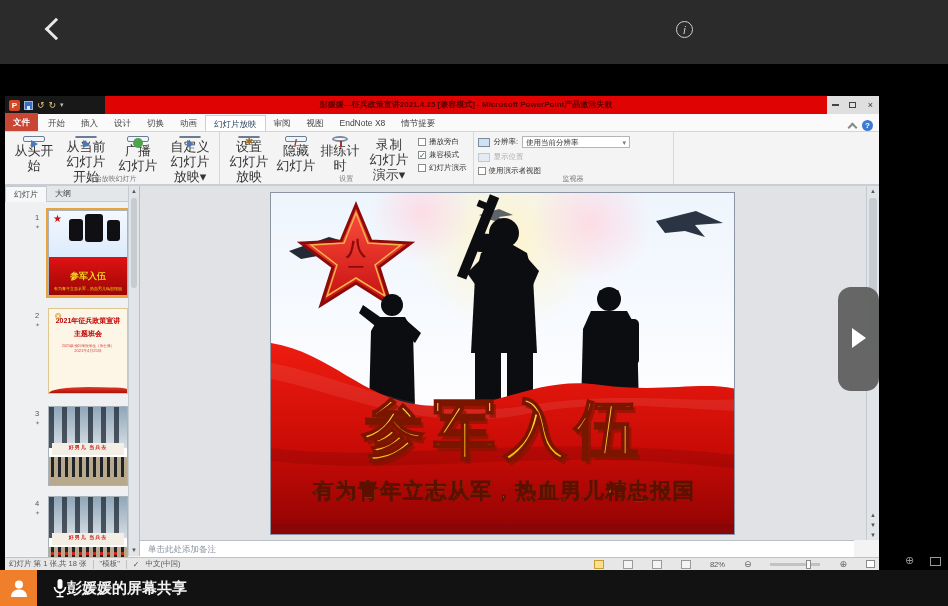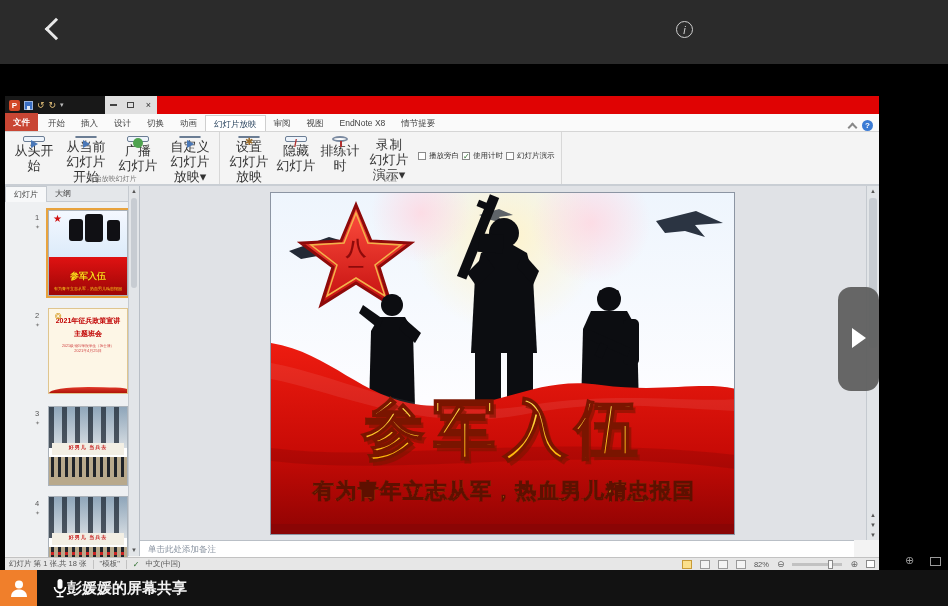--- a/index.html
+++ b/index.html
@@ -45,21 +45,21 @@
   .bigbtn .blabel{font-size:13px;line-height:1.15;text-align:center;color:#333;margin-top:2px;white-space:pre-line;}
   .mon{width:22px;height:15px;border:1.5px solid #6b7d94;border-radius:2px;background:#eef4fb;position:relative;}
   .mon .tri{position:absolute;left:7px;top:3px;width:0;height:0;border-left:7px solid #4a78b8;border-top:4px solid transparent;border-bottom:4px solid transparent;}
   .mon.globe::after{content:"";position:absolute;left:5px;top:1px;width:10px;height:10px;border-radius:50%;background:#4fa34f;}
   .mon.gear::after{content:"✱";position:absolute;left:6px;top:-1px;color:#9a6c2c;font-size:10px;}
   .mon.hide::after{content:"/";position:absolute;left:8px;top:0px;color:#b03030;font-weight:bold;font-size:11px;}
   .clockic{width:16px;height:16px;border-radius:50%;border:2px solid #7a8aa0;background:#fdfdfd;position:relative;}
   .clockic::after{content:"";position:absolute;left:6px;top:3px;width:2px;height:6px;background:#b03030;}
   .recic{width:18px;height:14px;background:#8d6fb8;border-radius:2px;position:relative;}
   .recic::after{content:"";position:absolute;left:6px;top:4px;width:6px;height:6px;border-radius:50%;background:#fff;}
-  .checkcol{display:flex;justify-content:flex-start;gap:3px;padding:3px 2px 0;}
+  .checkcol{display:flex;flex-direction:column;justify-content:flex-start;gap:3px;padding:3px 2px 0;}
   .checkrow{display:flex;align-items:center;gap:3px;cursor:pointer;}
   .cbox{width:8px;height:8px;border:1px solid #8a8a8a;background:#fff;font-size:8px;line-height:7px;text-align:center;color:#2c6e2c;}
   .clabel{font-size:7.5px;color:#333;}
   .monrow{display:flex;align-items:center;gap:4px;height:14px;margin-top:2px;}
   .monrow .rowlabel{font-size:7.5px;color:#333;}
   .monrow.dim .rowlabel{color:#aaa;}
   .resic{width:12px;height:9px;border:1px solid #7a8aa0;background:#cfe0f2;}
   .dropdown{width:108px;height:12px;border:1px solid #b5b5b5;background:#fff;font-size:7.5px;line-height:11px;padding:0 3px;color:#333;display:flex;justify-content:space-between;cursor:pointer;}
   .dd-caret{color:#777;font-size:7px;}
 
@@ -81,21 +81,21 @@
   .slide{left:130px;top:6px;width:465px;height:343px;border:1px solid #8c95a3;background:#fff;overflow:hidden;}
   .vscroll{left:861px;top:90px;width:13px;height:354px;background:#e2e5e8;border-left:1px solid #c5cad0;text-align:center;}
   .vthumb{position:absolute;left:2px;right:2px;top:12px;height:150px;background:#c7ccd2;border-radius:3px;cursor:grab;}
   .vnav{position:absolute;left:0;right:0;bottom:0;}
 
   
   .notes{left:135px;top:444px;width:714px;height:17px;background:#fff;border-top:1px solid #b9bfc6;font-size:8.5px;color:#8b95a2;line-height:17px;padding-left:8px;}
   .statusbar{left:0;top:461px;width:874px;height:13px;background:#e7e7e7;border-top:1px solid #c2c2c2;display:flex;align-items:center;font-size:7.5px;color:#555;padding:0 4px;gap:6px;}
   .sb-sep{width:1px;height:9px;background:#c2c2c2;}
   .spellic{color:#2c6e2c;font-size:8px;}
-  .sb-right{margin-left:auto;display:flex;align-items:center;gap:8px;}
+  .sb-right{margin-left:auto;display:flex;align-items:center;gap:19px;}
   .viewic{width:10px;height:9px;border:1px solid #9a9a9a;background:#f4f4f4;cursor:pointer;}
   .viewic.on{background:#fbe08c;border-color:#c89b37;}
   .zoomglyph{font-size:9px;color:#666;cursor:pointer;}
   .slider{width:50px;height:3px;background:#c2c2c2;position:relative;cursor:pointer;}
   .slider .knob{position:absolute;left:36px;top:-3px;width:5px;height:9px;background:#fafafa;border:1px solid #8a8a8a;}
   .fitic{width:9px;height:8px;border:1px solid #8a8a8a;background:#fff;cursor:pointer;}
 
   
   .navpill{left:838px;top:287px;width:41px;height:104px;background:rgba(95,95,95,.95);border-radius:13px;cursor:pointer;}
   .playtri{position:absolute;left:14px;top:41px;width:0;height:0;border-left:14px solid #fff;border-top:10px solid transparent;border-bottom:10px solid transparent;}
@@ -137,20 +137,21 @@
   <div class="abs ppt">
 
     <div class="abs titlebar">
       <div class="qat">
         <span class="ppticon">P</span>
         <span class="saveicon"></span>
         <span class="undoredo">↺</span>
         <span class="undoredo">↻</span>
         <span class="qat-caret">▾</span>
       </div>
+      <div class="title-text">彭媛媛—征兵政策宣讲2021.4.25 [兼容模式] - Microsoft PowerPoint产品激活失败</div>
       <div class="winbtns">
         <span class="wb"><span class="minbar"></span></span>
         <span class="wb"><span class="maxbox"></span></span>
         <span class="wb">×</span>
       </div>
     </div>
 
     <div class="abs tabrow">
       <span class="tab file">文件</span>
       <span class="tab">开始</span>
@@ -219,30 +220,51 @@
           <span class="blabel">录制
 幻灯片演示▾</span>
         </div>
         <div class="checkcol">
           <div class="checkrow">
             <span class="cbox"></span>
             <span class="clabel">播放旁白</span>
           </div>
           <div class="checkrow">
             <span class="cbox">✓</span>
-            <span class="clabel">使用计时</span>
+            <span class="clabel">兼容模式</span>
           </div>
           <div class="checkrow">
             <span class="cbox"></span>
             <span class="clabel">幻灯片演示</span>
           </div>
         </div>
         <div class="rgroup-label">设置</div>
       </div>
 
+      <div class="rgroup" style="flex-direction:column;width:200px;">
+        <div class="monrow">
+          <span class="resic"></span>
+          <span class="rowlabel">分辨率:</span>
+          <span class="dropdown">
+            <span>使用当前分辨率</span>
+            <span class="dd-caret">▾</span>
+          </span>
+        </div>
+        <div class="monrow dim">
+          <span class="resic" style="opacity:.4"></span>
+          <span class="rowlabel">显示位置</span>
+        </div>
+        <div class="monrow">
+          <span class="checkrow">
+            <span class="cbox"></span>
+            <span class="clabel">使用演示者视图</span>
+          </span>
+        </div>
+        <div class="rgroup-label">监视器</div>
+      </div>
       <div style="flex:1"></div>
     </div>
 
     <div class="abs panel">
       <div class="panel-tabs">
         <span class="ptab active">幻灯片</span>
         <span class="ptab">大纲</span>
         <span class="pclose">×</span>
       </div>
 

